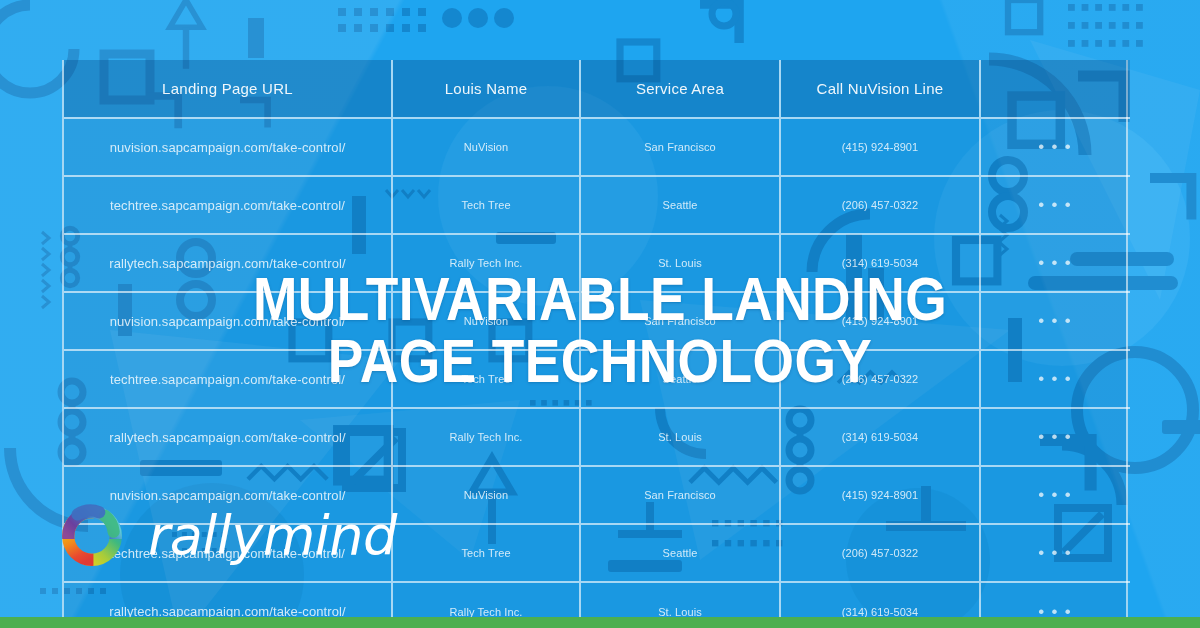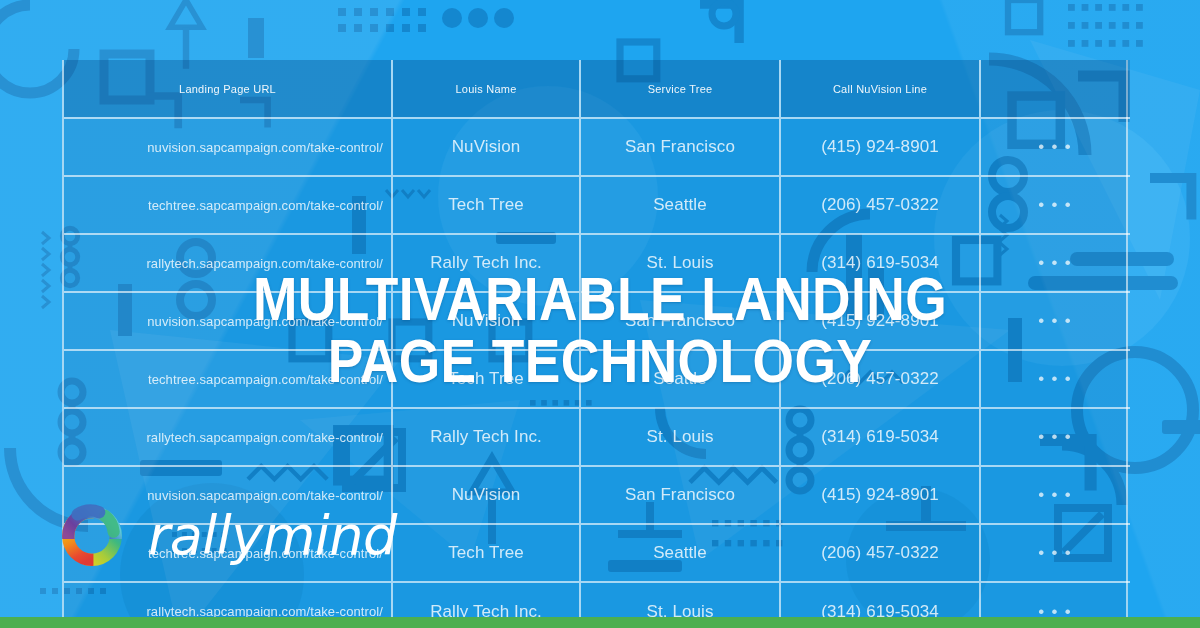--- a/index.html
+++ b/index.html
@@ -65,31 +65,31 @@
     box-sizing: border-box;
     white-space: nowrap;
     overflow: hidden;
   }
   table.data-table tr > *:last-child { border-right: none; }
   table.data-table thead th {
     border-top: none;
     height: 58px;
     background: rgba(3, 70, 128, 0.22);
     color: rgba(255,255,255,0.93);
+    font-size: 15px;
+    font-weight: normal;
+    letter-spacing: 0.25px;
+  }
+  table.data-table tbody td {
+    color: rgba(255,255,255,0.80);
     font-size: 11px;
     font-weight: normal;
-    letter-spacing: 0.25px;
-  }
-  table.data-table tbody td {
-    color: rgba(255,255,255,0.80);
-    font-size: 17px;
-    font-weight: normal;
     letter-spacing: 0.1px;
   }
-  table.data-table tbody td.col-url { font-size: 13px; text-align: right; }
+  table.data-table tbody td.col-url { font-size: 13px; }
   table.data-table tbody td.col-more {
     color: rgba(255,255,255,0.72);
     font-size: 17px;
     letter-spacing: 2px;
   }
   
   col.c1 { width: 328px; }
   col.c2 { width: 188px; }
   col.c3 { width: 200px; }
   col.c4 { width: 200px; }
@@ -379,21 +379,21 @@
         <col class="c1">
           <col class="c2">
           <col class="c3">
           <col class="c4">
           <col class="c5">
       </colgroup>
       <thead>
         <tr>
           <th>Landing Page URL</th>
           <th>Louis Name</th>
-          <th>Service Tree</th>
+          <th>Service Area</th>
           <th>Call NuVision Line</th>
           <th></th>
         </tr>
       </thead>
       <tbody>
         <tr>
           <td class="col-url">nuvision.sapcampaign.com/take-control/</td>
           <td class="col-vendor">NuVision</td>
           <td class="col-area">San Francisco</td>
           <td class="col-phone">(415) 924-8901</td>

